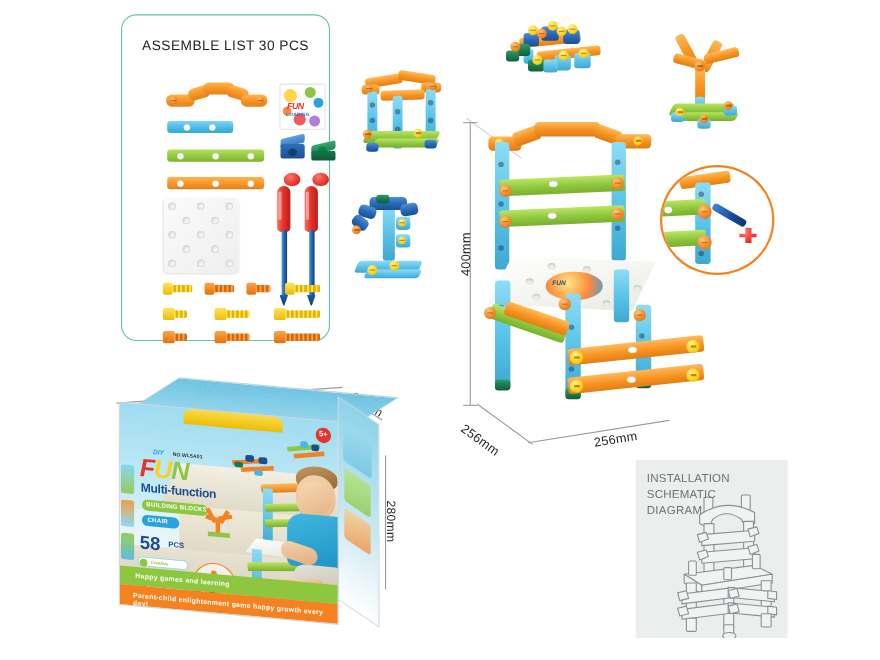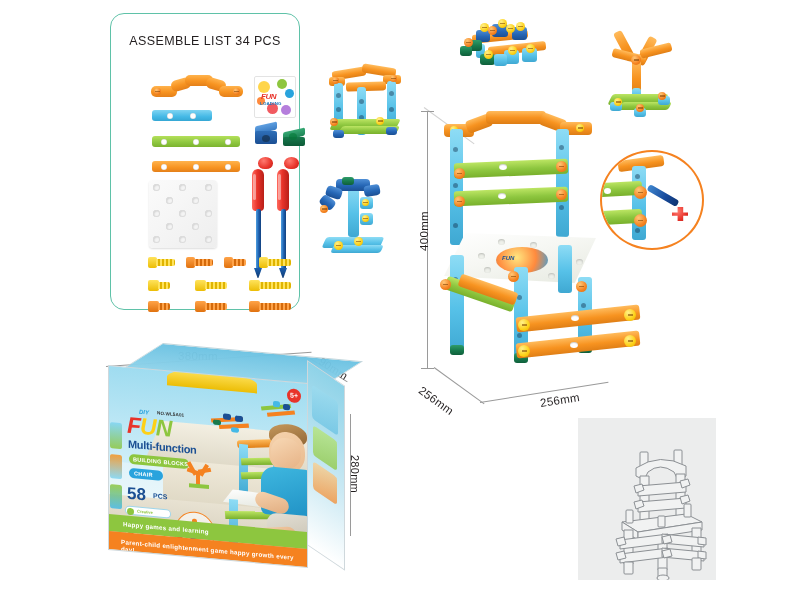--- a/index.html
+++ b/index.html
@@ -171,21 +171,21 @@
      background:#eceded; }
   .schem-title{ position:absolute; left:588px; top:428px; width:120px;
      font-size:10.5px; line-height:14.5px; color:#6e7072; letter-spacing:.2px; }
 </style>
 </head>
 <body>
 
 <div class="stage">
 
   <div class="assemble-panel">
-    <div class="assemble-title">ASSEMBLE LIST 34 PCS</div>
+    <div class="assemble-title">ASSEMBLE LIST 30 PCS</div>
 
     <div class="arcbar">
       <div class="seg" style="left:0;top:12px;width:26px;height:11px;"></div>
       <div class="seg" style="left:20px;top:5px;width:20px;height:11px;transform:rotate(-16deg);"></div>
       <div class="seg" style="left:34px;top:1px;width:28px;height:11px;"></div>
       <div class="seg" style="left:55px;top:5px;width:20px;height:11px;transform:rotate(16deg);"></div>
       <div class="seg" style="left:68px;top:12px;width:24px;height:11px;"></div>
       <div class="nut o" style="left:3px;top:14px;width:7px;height:7px;"></div>
       <div class="nut o" style="left:82px;top:14px;width:7px;height:7px;"></div>
     </div>
@@ -661,15 +661,20 @@
         <path d="M84 133 L92 131 L94 138 L86 140 Z"></path>
         <path d="M120 119 L128 120 L128 127 L120 126 Z"></path>
         <path d="M120 133 L128 134 L128 141 L120 140 Z"></path>
 
         <rect x="46" y="144" width="9" height="12" rx="1"></rect>
         <rect x="80" y="150" width="9" height="12" rx="1"></rect>
         <rect x="114" y="140" width="9" height="12" rx="1"></rect>
         <ellipse cx="85" cy="160" rx="6" ry="3"></ellipse>
       </g>
     </svg>
+    <div class="schem-title" style="position:absolute;left:10px;top:10px;width:118px;">
+      <div>INSTALLATION</div>
+      <div>SCHEMATIC</div>
+      <div>DIAGRAM</div>
+    </div>
   </div>
 
 </div>
 
 </body></html>

